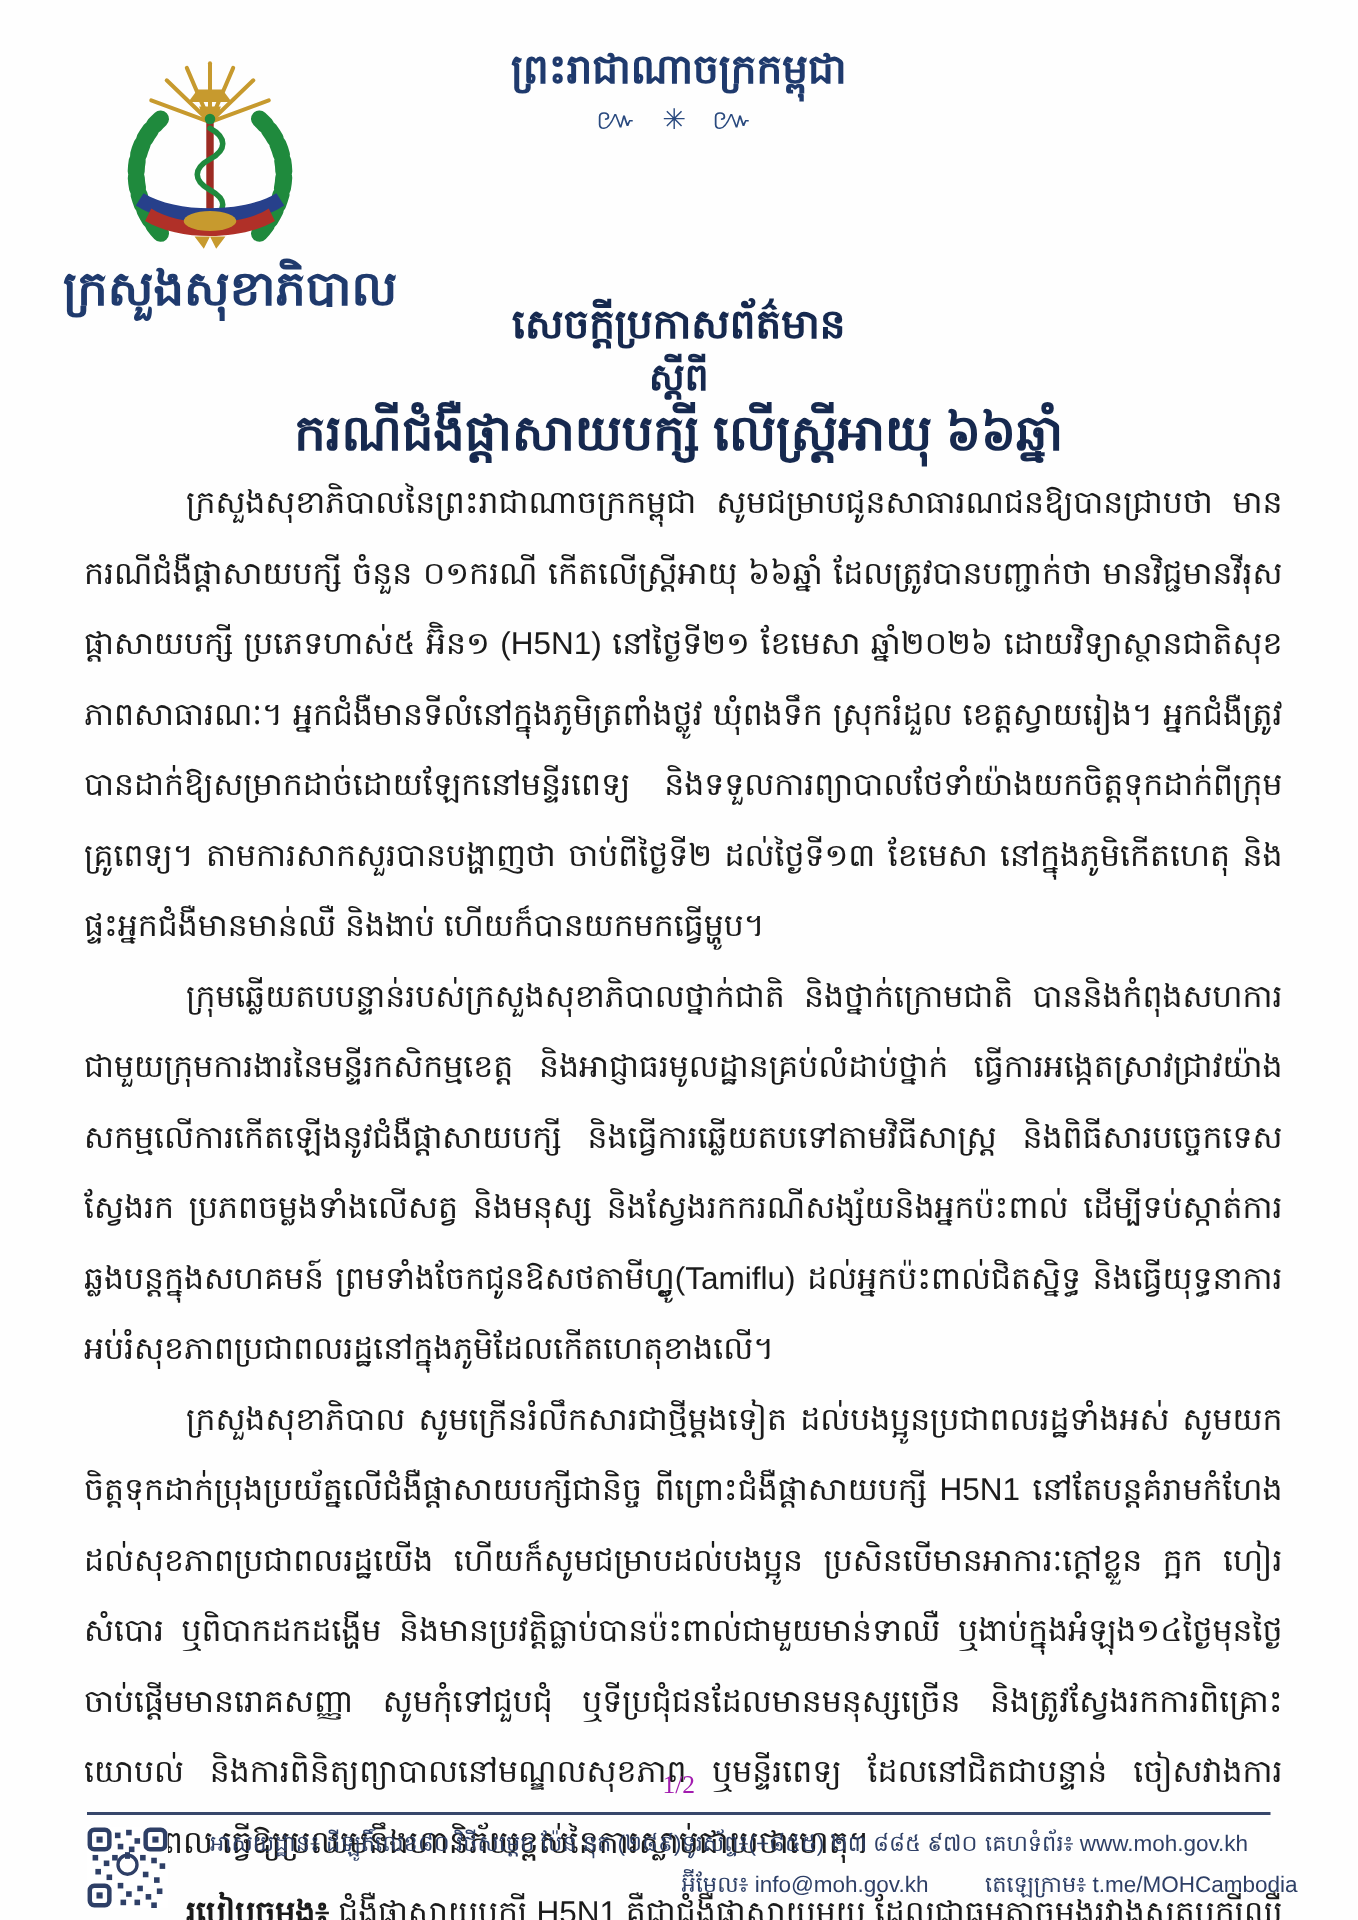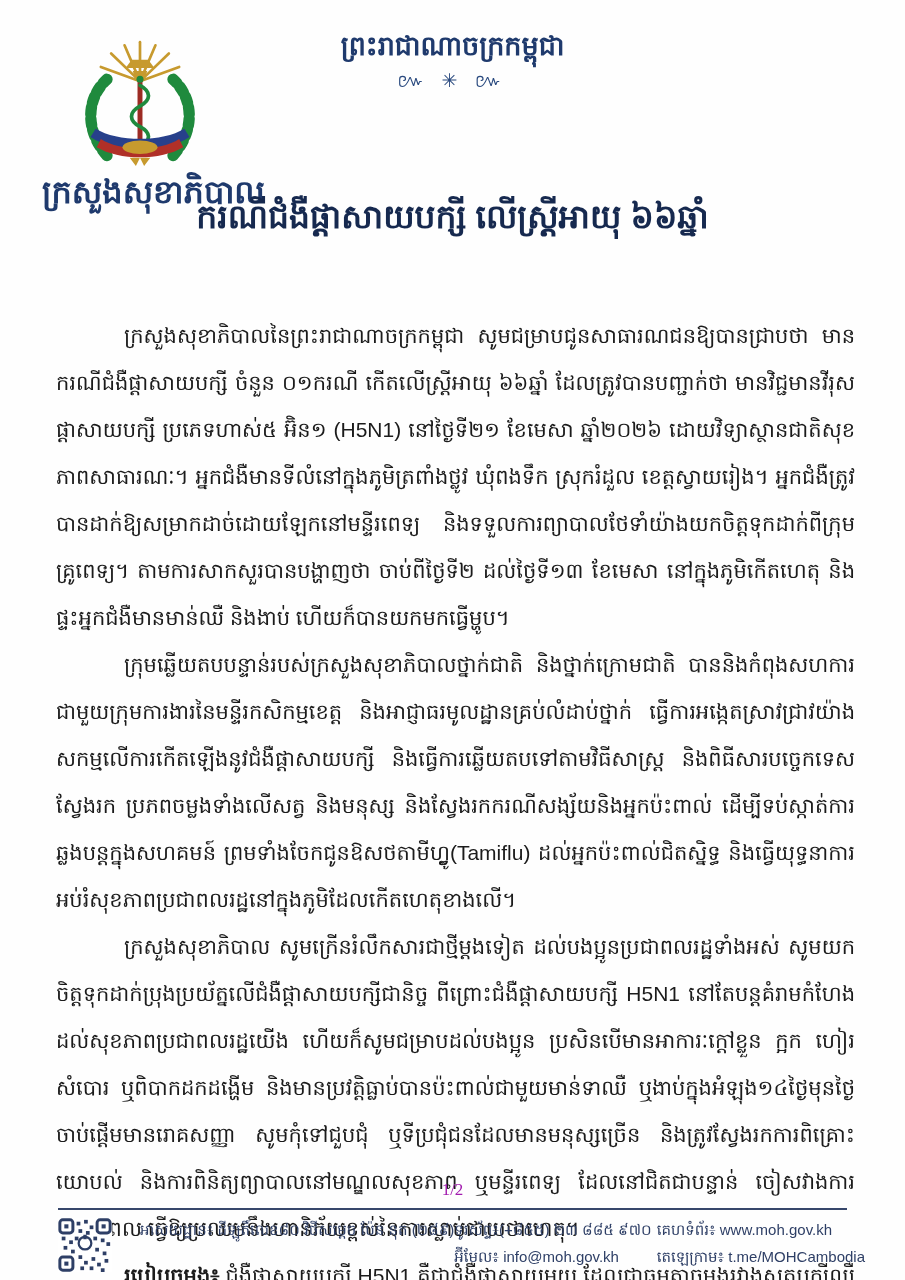--- a/index.html
+++ b/index.html
@@ -74,20 +74,22 @@
 
       <path d="M16,98 C40,114 88,114 112,98 L107,90 C86,103 42,103 21,90 Z" fill="#27408b"></path>
       <path d="M22,108 C44,121 84,121 106,108 L102,100 C84,112 44,112 26,100 Z" fill="#b03028"></path>
       <ellipse cx="64" cy="108" rx="17" ry="6.5" fill="#c79a2e"></ellipse>
       <path d="M54,118 l6,8 l4,-8 l4,8 l6,-8 z" fill="#c79a2e"></path>
     </svg>
     <div class="ministry-name">ក្រសួងសុខាភិបាល</div>
   </div>
 
   <div class="doc-title">
+    <div class="t1">សេចក្តីប្រកាសព័ត៌មាន</div>
+    <div class="t2">ស្តីពី</div>
     <div class="t3">ករណីជំងឺផ្តាសាយបក្សី លើស្ត្រីអាយុ ៦៦ឆ្នាំ</div>
   </div>
 
   <div class="body-text">
     <p>ក្រសួងសុខាភិបាលនៃព្រះរាជាណាចក្រកម្ពុជា សូមជម្រាបជូនសាធារណជនឱ្យបានជ្រាបថា មានករណីជំងឺផ្តាសាយបក្សី ចំនួន ០១ករណី កើតលើស្ត្រីអាយុ ៦៦ឆ្នាំ ដែលត្រូវបានបញ្ជាក់ថា មានវិជ្ជមានវីរុសផ្តាសាយបក្សី ប្រភេទហាស់៥ អ៊ិន១ (H5N1) នៅថ្ងៃទី២១ ខែមេសា ឆ្នាំ២០២៦ ដោយវិទ្យាស្ថានជាតិសុខភាពសាធារណៈ។ អ្នកជំងឺមានទីលំនៅក្នុងភូមិត្រពាំងថ្លូវ ឃុំពងទឹក ស្រុករំដួល ខេត្តស្វាយរៀង។ អ្នកជំងឺត្រូវបានដាក់ឱ្យសម្រាកដាច់ដោយឡែកនៅមន្ទីរពេទ្យ និងទទួលការព្យាបាលថែទាំយ៉ាងយកចិត្តទុកដាក់ពីក្រុមគ្រូពេទ្យ។ តាមការសាកសួរបានបង្ហាញថា ចាប់ពីថ្ងៃទី២ ដល់ថ្ងៃទី១៣ ខែមេសា នៅក្នុងភូមិកើតហេតុ និងផ្ទះអ្នកជំងឺមានមាន់ឈឺ និងងាប់ ហើយក៏បានយកមកធ្វើម្ហូប។</p>
     <p>ក្រុមឆ្លើយតបបន្ទាន់របស់ក្រសួងសុខាភិបាលថ្នាក់ជាតិ និងថ្នាក់ក្រោមជាតិ បាននិងកំពុងសហការជាមួយក្រុមការងារនៃមន្ទីរកសិកម្មខេត្ត និងអាជ្ញាធរមូលដ្ឋានគ្រប់លំដាប់ថ្នាក់ ធ្វើការអង្កេតស្រាវជ្រាវយ៉ាងសកម្មលើការកើតឡើងនូវជំងឺផ្តាសាយបក្សី និងធ្វើការឆ្លើយតបទៅតាមវិធីសាស្ត្រ និងពិធីសារបច្ចេកទេស ស្វែងរក ប្រភពចម្លងទាំងលើសត្វ និងមនុស្ស និងស្វែងរកករណីសង្ស័យនិងអ្នកប៉ះពាល់ ដើម្បីទប់ស្កាត់ការឆ្លងបន្តក្នុងសហគមន៍ ព្រមទាំងចែកជូនឱសថតាមីហ្វ្លូ(Tamiflu) ដល់អ្នកប៉ះពាល់ជិតស្និទ្ធ និងធ្វើយុទ្ធនាការអប់រំសុខភាពប្រជាពលរដ្ឋនៅក្នុងភូមិដែលកើតហេតុខាងលើ។</p>
     <p>ក្រសួងសុខាភិបាល សូមក្រើនរំលឹកសារជាថ្មីម្តងទៀត ដល់បងប្អូនប្រជាពលរដ្ឋទាំងអស់ សូមយកចិត្តទុកដាក់ប្រុងប្រយ័ត្នលើជំងឺផ្តាសាយបក្សីជានិច្ច ពីព្រោះជំងឺផ្តាសាយបក្សី H5N1 នៅតែបន្តគំរាមកំហែងដល់សុខភាពប្រជាពលរដ្ឋយើង ហើយក៏សូមជម្រាបដល់បងប្អូន ប្រសិនបើមានអាការៈក្តៅខ្លួន ក្អក ហៀរសំបោរ ឬពិបាកដកដង្ហើម និងមានប្រវត្តិធ្លាប់បានប៉ះពាល់ជាមួយមាន់ទាឈឺ ឬងាប់ក្នុងអំឡុង១៤ថ្ងៃមុនថ្ងៃចាប់ផ្តើមមានរោគសញ្ញា សូមកុំទៅជួបជុំ ឬទីប្រជុំជនដែលមានមនុស្សច្រើន និងត្រូវស្វែងរកការពិគ្រោះយោបល់ និងការពិនិត្យព្យាបាលនៅមណ្ឌលសុខភាព ឬមន្ទីរពេទ្យ ដែលនៅជិតជាបន្ទាន់ ចៀសវាងការពន្យារពេល ធ្វើឱ្យប្រឈមនឹងហានិភ័យខ្ពស់នៃការស្លាប់ជាយថាហេតុ។</p>
     <p>
       <b>របៀបចម្លង៖ </b><span>ជំងឺផ្តាសាយបក្សី H5N1 គឺជាជំងឺផ្តាសាយមួយ ដែលជាធម្មតាចម្លងរវាងសត្វបក្សីឈឺទៅបក្សីផ្សេងទៀត ប៉ុន្តែជួនកាលវាអាចចម្លងពីបក្សីទៅមនុស្ស តាមការប៉ះពាល់ជិតស្និទ្ធជាមួយបក្សីដែលឈឺឬងាប់។ ជំងឺផ្តាសាយបក្សីលើមនុស្សជាជំងឺធ្ងន់ធ្ងរ ដែលតម្រូវឱ្យមានការធ្វើការព្យាបាលនៅមន្ទីរពេទ្យទាន់ពេលវេលា។ ទោះបីជាវាមិនងាយឆ្លងពីមនុស្សទៅមនុស្ស ប៉ុន្តែបើវាអាចបំប្លែងខ្លួនអាចឆ្លង ដូចនឹងជំងឺផ្តាសាយតាមរដូវកាលផងដែរ។</span>
       

